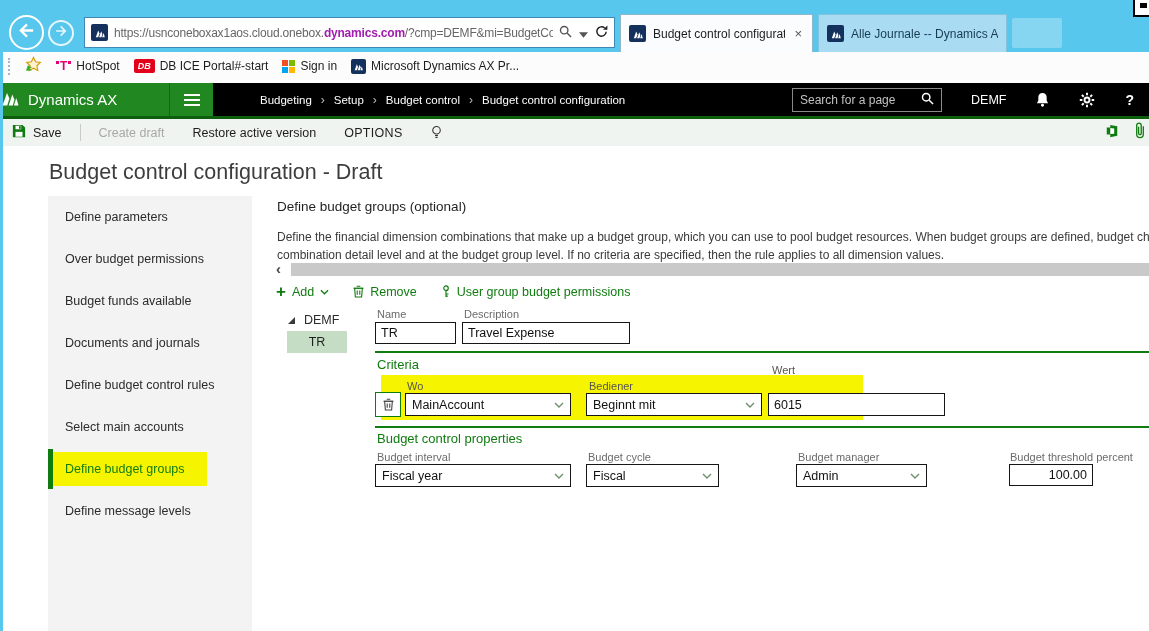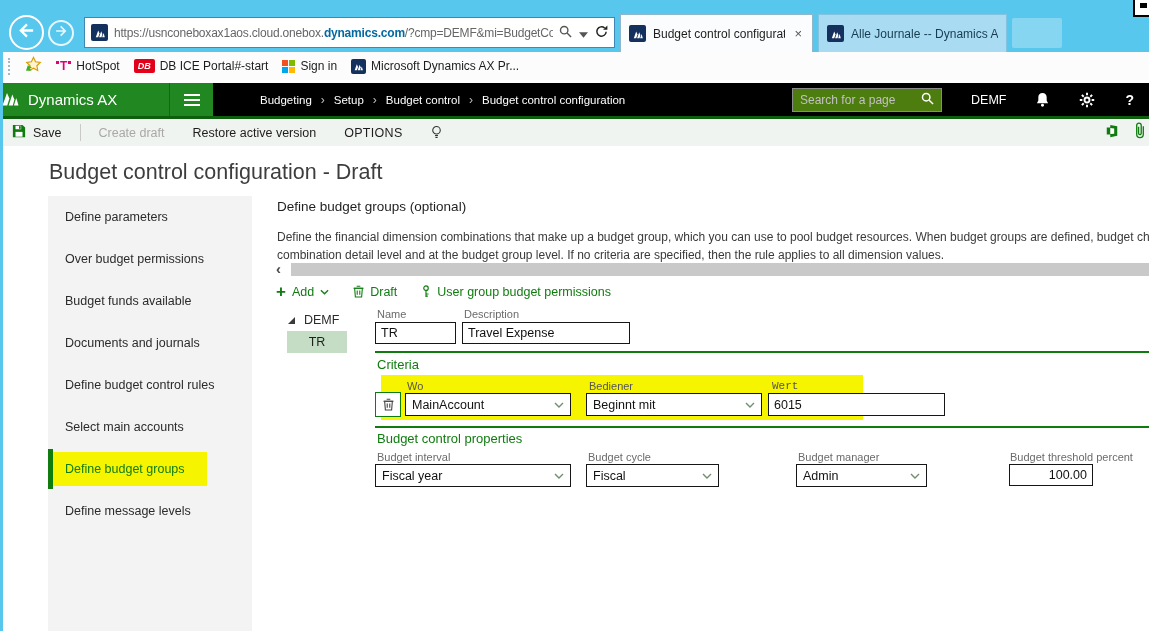--- a/index.html
+++ b/index.html
@@ -14,21 +14,21 @@
   .titlebar { left:0; top:0; width:1149px; height:52px; background:#58c7ee; }
   .nav-btn { border-radius:50%; border:2px solid #fff; display:flex; align-items:center; justify-content:center; cursor:pointer; }
   .back-btn { left:9px; top:15px; width:35px; height:35px; }
   .fwd-btn { left:48px; top:20px; width:26px; height:26px; opacity:.85; }
   .url-bar {
     left:84px; top:17px; width:531px; height:31px; background:#fff;
     border:1px solid #3f88b5; display:flex; align-items:center; padding:0 6px; gap:6px;
   }
   .favicon { width:17px; height:17px; background:#14305c; border-radius:2px; display:flex; align-items:center; justify-content:center; flex:none; }
   .url-text { font-size:12px; color:#666; white-space:nowrap; overflow:hidden; flex:1 1 auto; letter-spacing:-.2px; }
-  .url-text b { color:#0369a1; font-weight:bold;text-align:right; }
+  .url-text b { color:#a21caf; font-weight:bold;text-align:right; }
   .url-icons { display:flex; align-items:center; gap:7px; flex:none; }
   .tab { top:14px; height:38px; display:flex; align-items:center; gap:7px; padding:0 8px; cursor:pointer; }
   .tab-active { left:620px; width:193px; background:#fbfcfd; border:1px solid #8fb6ca; border-bottom:none; }
   .tab-inactive { left:818px; width:189px; background:#a9dcf3; border:1px solid #84c3de; border-bottom:none; }
   .tab-title { font-size:12px; color:#1d1d1d; white-space:nowrap; overflow:hidden; flex:1 1 auto; }
   .tab-inactive .tab-title { color:#173c50; }
   .tab-close { font-size:13px; color:#555; padding:0 2px; cursor:pointer; }
   .newtab-stub { left:1012px; top:18px; width:50px; height:30px; background:rgba(255,255,255,.28); border-radius:2px; }
   .min-btn { left:1133px; top:0; width:16px; height:17px; background:#fff; border-left:2px solid #000; border-bottom:2px solid #000; }
   .min-btn i { position:absolute; right:2px; top:3px; width:7px; height:5px; background:#000; }
@@ -48,21 +48,21 @@
   .ax-header { left:0; top:83px; width:1149px; height:33px; background:#000; display:flex; align-items:center; }
   .ax-green { width:213px; height:33px; background:#218721; display:flex; align-items:center; flex:none; }
   .ax-brand { display:flex; align-items:center; gap:8px; padding-left:0; flex:1; cursor:pointer; }
   .ax-brand span { color:#fff; font-size:15px; }
   .hamburger { width:44px; height:33px; border-left:1px solid rgba(0,0,0,.25); display:flex; flex-direction:column; gap:3px; align-items:center; justify-content:center; cursor:pointer; }
   .hamburger i { width:16px; height:2px; background:#fff; }
   .crumbs { display:flex; align-items:center; gap:9px; padding-left:47px; font-size:11.5px; color:#fff; }
   .crumb { cursor:pointer; }
   .crumb-sep { color:#bdbdbd; font-size:12px; }
   .hdr-right { position:absolute; right:0; top:83px; height:33px; display:flex; align-items:center; gap:0; }
-  .hdr-search { width:150px; height:24px; background:#4d7c0f; border:1px solid #8a8a8a; display:flex; align-items:center; padding:0 7px; gap:4px; margin-right:14px; }
+  .hdr-search { width:150px; height:24px; background:#000000; border:1px solid #8a8a8a; display:flex; align-items:center; padding:0 7px; gap:4px; margin-right:14px; }
   .hdr-search input { flex:1; background:transparent; border:none; outline:none; color:#cfcfcf; font-size:12px; width:100px; font-family:inherit; }
   .hdr-search input::placeholder { color:#c2c2c2; }
   .hdr-item { color:#fff; font-size:12.5px; padding:0 15px; height:33px; display:flex; align-items:center; cursor:pointer; }
   .hdr-help { font-size:14px; font-weight:bold; }
 
   
   .actionbar-line { left:0; top:116px; width:1149px; height:3px; background:#0d5e0d; }
   .actionbar { left:0; top:119px; width:1149px; height:27px; background:#f0f4f0; display:flex; align-items:center; padding-left:12px; gap:0; }
   .ab-item { display:flex; align-items:center; gap:7px; font-size:12.5px; color:#1d1d1d; cursor:pointer; padding:0 14px; white-space:nowrap; }
   .ab-item:first-child { padding-left:0; }
@@ -388,21 +388,21 @@
       </svg>
   </span>
   <span class="tb-btn">
     <svg width="11" height="13" viewBox="0 0 12 14">
         <g fill="none" stroke="#107c10" stroke-width="1.2">
           <path d="M1.8 3.5h8.4l-.8 9.5H2.6z"></path>
           <path d="M.5 3.5h11M4 1.2h4"></path>
           <path d="M4.6 6v4.5M7.4 6v4.5"></path>
         </g>
       </svg>
-    <span>Draft</span>
+    <span>Remove</span>
   </span>
   <span class="tb-btn">
     <svg width="10" height="15" viewBox="0 0 12 16">
         <g fill="none" stroke="#107c10" stroke-width="1.4">
           <circle cx="6" cy="4" r="2.7"></circle>
           <path d="M6 6.8V14.5M6 11h3M6 13.5h2.2"></path>
         </g>
       </svg>
     <span>User group budget permissions</span>
   </span>
@@ -442,21 +442,21 @@
 </div>
 
 <div class="abs fld-label" style="left:589px;top:380px;color:#555;">Bediener</div>
 <div class="abs combo" style="left:586px;top:393px;width:176px;">
   <span>Beginnt mit</span>
   <svg width="10" height="6" viewBox="0 0 10 6">
       <path fill="none" stroke="#6f8f6f" stroke-width="1.4" d="M1 1l4 4 4-4"></path>
     </svg>
 </div>
 
-<div class="abs fld-label" style="left:772px;top:380px;color:#555;font-family:Liberation Mono, monospace;">Wert</div>
+<div class="abs fld-label" style="left:772px;top:364px;color:#555;">Wert</div>
 <input class="abs txt-input" style="left: 768px; top: 393px; width: 177px; height: 23px;" value="6015">
 
 <div class="abs green-line" style="left:375px;top:426px;width:774px;"></div>
 <div class="abs sec-green" style="left:377px;top:431px;">Budget control properties</div>
 
 <div class="abs fld-label" style="left:377px;top:451px;">Budget interval</div>
 <div class="abs combo" style="left:375px;top:464px;width:196px;">
   <span>Fiscal year</span>
   <svg width="10" height="6" viewBox="0 0 10 6">
       <path fill="none" stroke="#6f8f6f" stroke-width="1.4" d="M1 1l4 4 4-4"></path>

